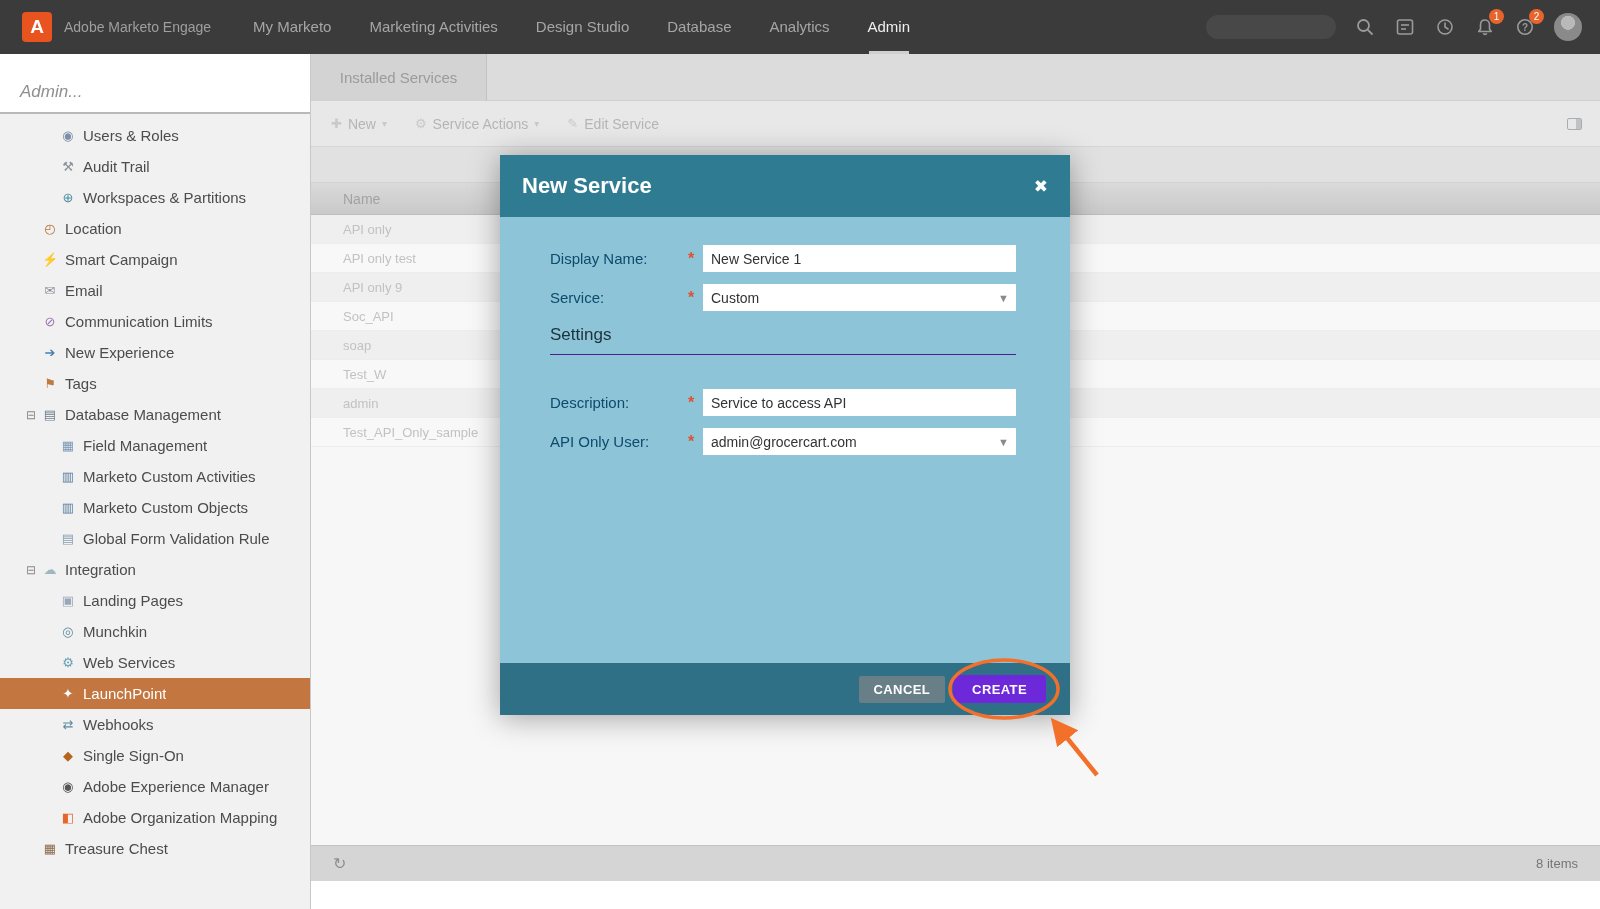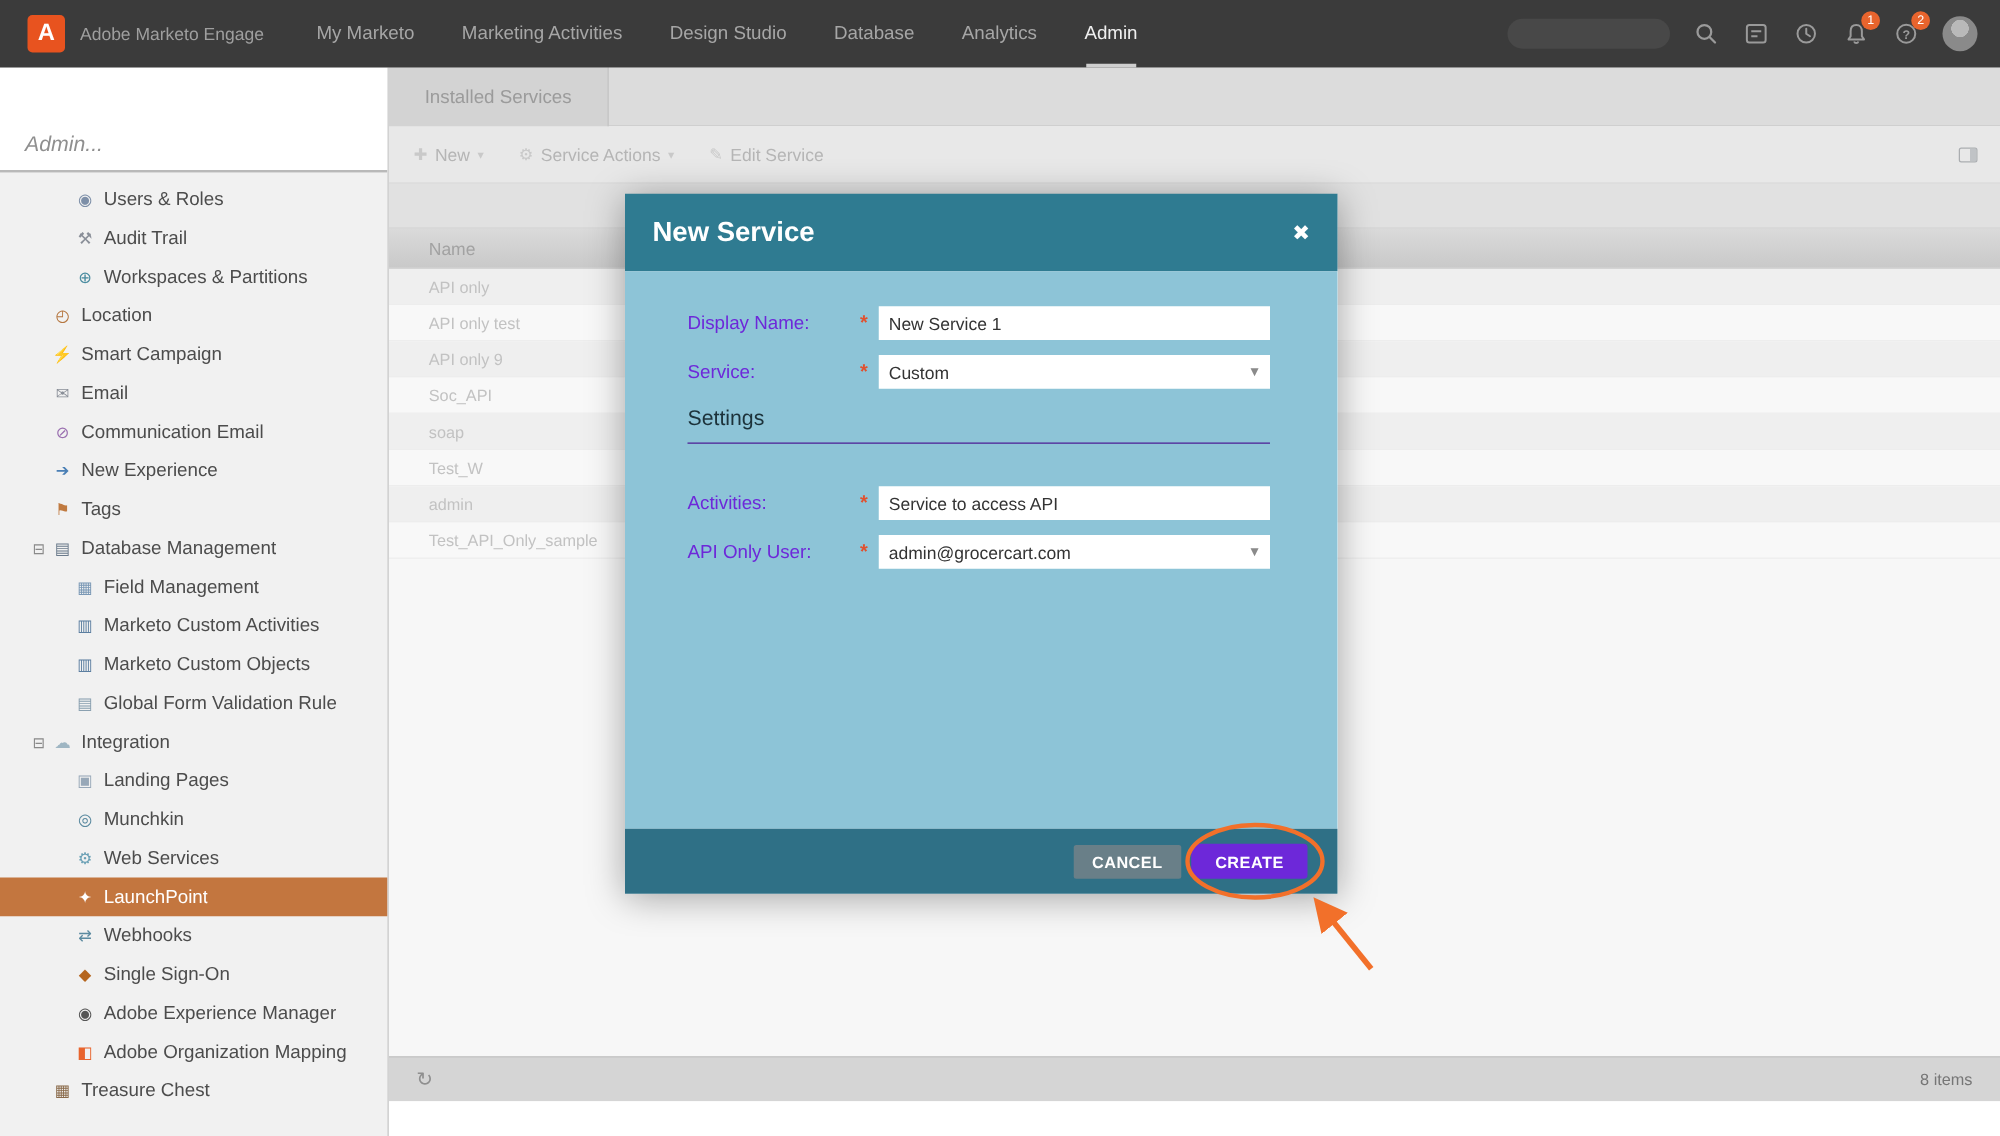--- a/index.html
+++ b/index.html
@@ -20,21 +20,21 @@
   .topnav-item.active::after { content:""; position:absolute; bottom:0; left:50%; transform:translateX(-50%); width:40px; height:3px; background:#cfcfcf; }
   .top-right { position:absolute; right:18px; top:0; height:54px; display:flex; align-items:center; gap:18px; }
   .top-search { width:130px; height:24px; background:#484848; border:none; border-radius:12px; outline:none; color:#bbb; padding:0 12px; font-size:12px; }
   .tb-icon { width:22px; height:22px; display:flex; align-items:center; justify-content:center; cursor:pointer; position:relative; }
   .tb-icon svg { display:block; }
   .badge { position:absolute; top:-7px; right:-8px; min-width:15px; height:15px; border-radius:8px; background:#e8642d; color:#fff; font-size:10px; line-height:15px; text-align:center; padding:0 3px; }
   .avatar { width:28px; height:28px; border-radius:50%; background:radial-gradient(circle at 50% 35%, #b9b9b9 0 30%, #8a8a8a 31% 100%); cursor:pointer; }
 
   
   .sidebar { position:absolute; top:54px; left:0; width:311px; bottom:0; background:#f1f1f1; border-right:1px solid #c8c8c8; z-index:2; overflow:hidden; }
-  .sidebar-top { height:84px; background:#fff; border-bottom:2px solid #b9b9b9; position:relative;text-align:center; }
+  .sidebar-top { height:60px; background:#fff; border-bottom:2px solid #b9b9b9; position:relative;text-align:center; }
   .admin-filter { position:absolute; left:20px; bottom:10px; font-style:italic; color:#8f8f8f; font-size:17px; cursor:text; }
   .tree { padding-top:6px; }
   .tree-item { height:31px; display:flex; align-items:center; font-size:15px; color:#4c4c4c; cursor:pointer; white-space:nowrap; }
   .tree-item .expander { width:16px; font-size:12px; color:#8a8a8a; text-align:center; margin-right:1px; }
   .tree-item .t-icon { width:20px; font-size:13px; text-align:center; margin-right:5px; }
   .tree-item .t-label { overflow:hidden; text-overflow:ellipsis; }
   .tree-item.lvl1 { padding-left:40px; }
   .tree-item.lvl1.has-exp { padding-left:23px; }
   .tree-item.lvl2 { padding-left:58px; }
   .tree-item.selected { background:#c3763f; color:#fff; }
@@ -61,21 +61,21 @@
   .items-count { margin-left:auto; color:#767676; font-size:13px; }
   .below-status { position:absolute; left:0; right:0; top:827px; bottom:0; background:#ffffff; }
 
   
   .modal { position:absolute; left:500px; top:155px; width:570px; z-index:10; box-shadow:0 3px 28px rgba(0,0,0,0.35); }
   .modal-header { height:62px; background:#2f7b91; display:flex; align-items:center; padding:0 22px;gap:20px; }
   .modal-title { color:#fff; font-size:22px; font-weight:600; }
   .modal-close { margin-left:auto; color:#fff; font-size:17px; cursor:pointer; }
   .modal-body { height:446px; background:#8dc4d7; padding:28px 54px 0 50px; }
   .field-row { display:flex; align-items:center; height:27px; margin-bottom:12px; }
-  .field-label { width:138px; color:#6d28d9; font-size:15px; }
+  .field-label { width:138px; color:#0c4a6e; font-size:15px; }
   .req { width:15px; color:#e0512f; font-size:16px; font-weight:bold; }
   .field-input { width:313px; height:27px; background:#fff; border:none; font-size:14px; padding:0 8px; color:#333; outline:none; font-family:"Liberation Sans",sans-serif; }
   .field-select { width:313px; height:27px; background:#fff; position:relative; display:flex; align-items:center; padding:0 8px; font-size:14px; color:#333; cursor:pointer; }
   .select-arrow { position:absolute; right:7px; color:#8a8a8a; font-size:11px; }
   .settings-head { margin-top:14px; margin-bottom:34px; border-bottom:1px solid #4c1d95; padding-bottom:9px; color:#1c323a; font-size:17px; }
   .modal-footer { height:52px; background:#2f7086; display:flex; align-items:center; justify-content:flex-end; padding-right:24px; gap:8px; }
   .btn { height:27px; border:none; color:#fff; font-size:13px; font-weight:bold; letter-spacing:.4px; padding:0 15px; cursor:pointer; font-family:"Liberation Sans",sans-serif; }
   .btn-cancel { background:#697f88; border-radius:2px; }
   .btn-create { background:#6d28d9; border-radius:3px; height:28px; padding:0 19px; }
 
@@ -161,21 +161,21 @@
         <div class="tree-item lvl1">
           <span class="t-icon" style="color: rgb(201, 162, 39);">⚡</span>
           <span class="t-label">Smart Campaign</span>
         </div>
         <div class="tree-item lvl1">
           <span class="t-icon" style="color: rgb(138, 143, 152);">✉</span>
           <span class="t-label">Email</span>
         </div>
         <div class="tree-item lvl1">
           <span class="t-icon" style="color: rgb(154, 111, 176);">⊘</span>
-          <span class="t-label">Communication Email</span>
+          <span class="t-label">Communication Limits</span>
         </div>
         <div class="tree-item lvl1">
           <span class="t-icon" style="color: rgb(74, 127, 181);">➔</span>
           <span class="t-label">New Experience</span>
         </div>
         <div class="tree-item lvl1">
           <span class="t-icon" style="color: rgb(192, 122, 64);">⚑</span>
           <span class="t-label">Tags</span>
         </div>
         <div class="tree-item lvl1 has-exp">
@@ -315,21 +315,21 @@
       <div class="field-row">
         <span class="field-label">Service:</span>
         <span class="req">*</span>
         <div class="field-select">
           <span>Custom</span>
           <span class="select-arrow">▼</span>
         </div>
       </div>
       <div class="settings-head">Settings</div>
       <div class="field-row">
-        <span class="field-label">Activities:</span>
+        <span class="field-label">Description:</span>
         <span class="req">*</span>
         <input class="field-input" type="text" value="Service to access API" style="">
       </div>
       <div class="field-row">
         <span class="field-label">API Only User:</span>
         <span class="req">*</span>
         <div class="field-select">
           <span>admin@grocercart.com</span>
           <span class="select-arrow">▼</span>
         </div>

